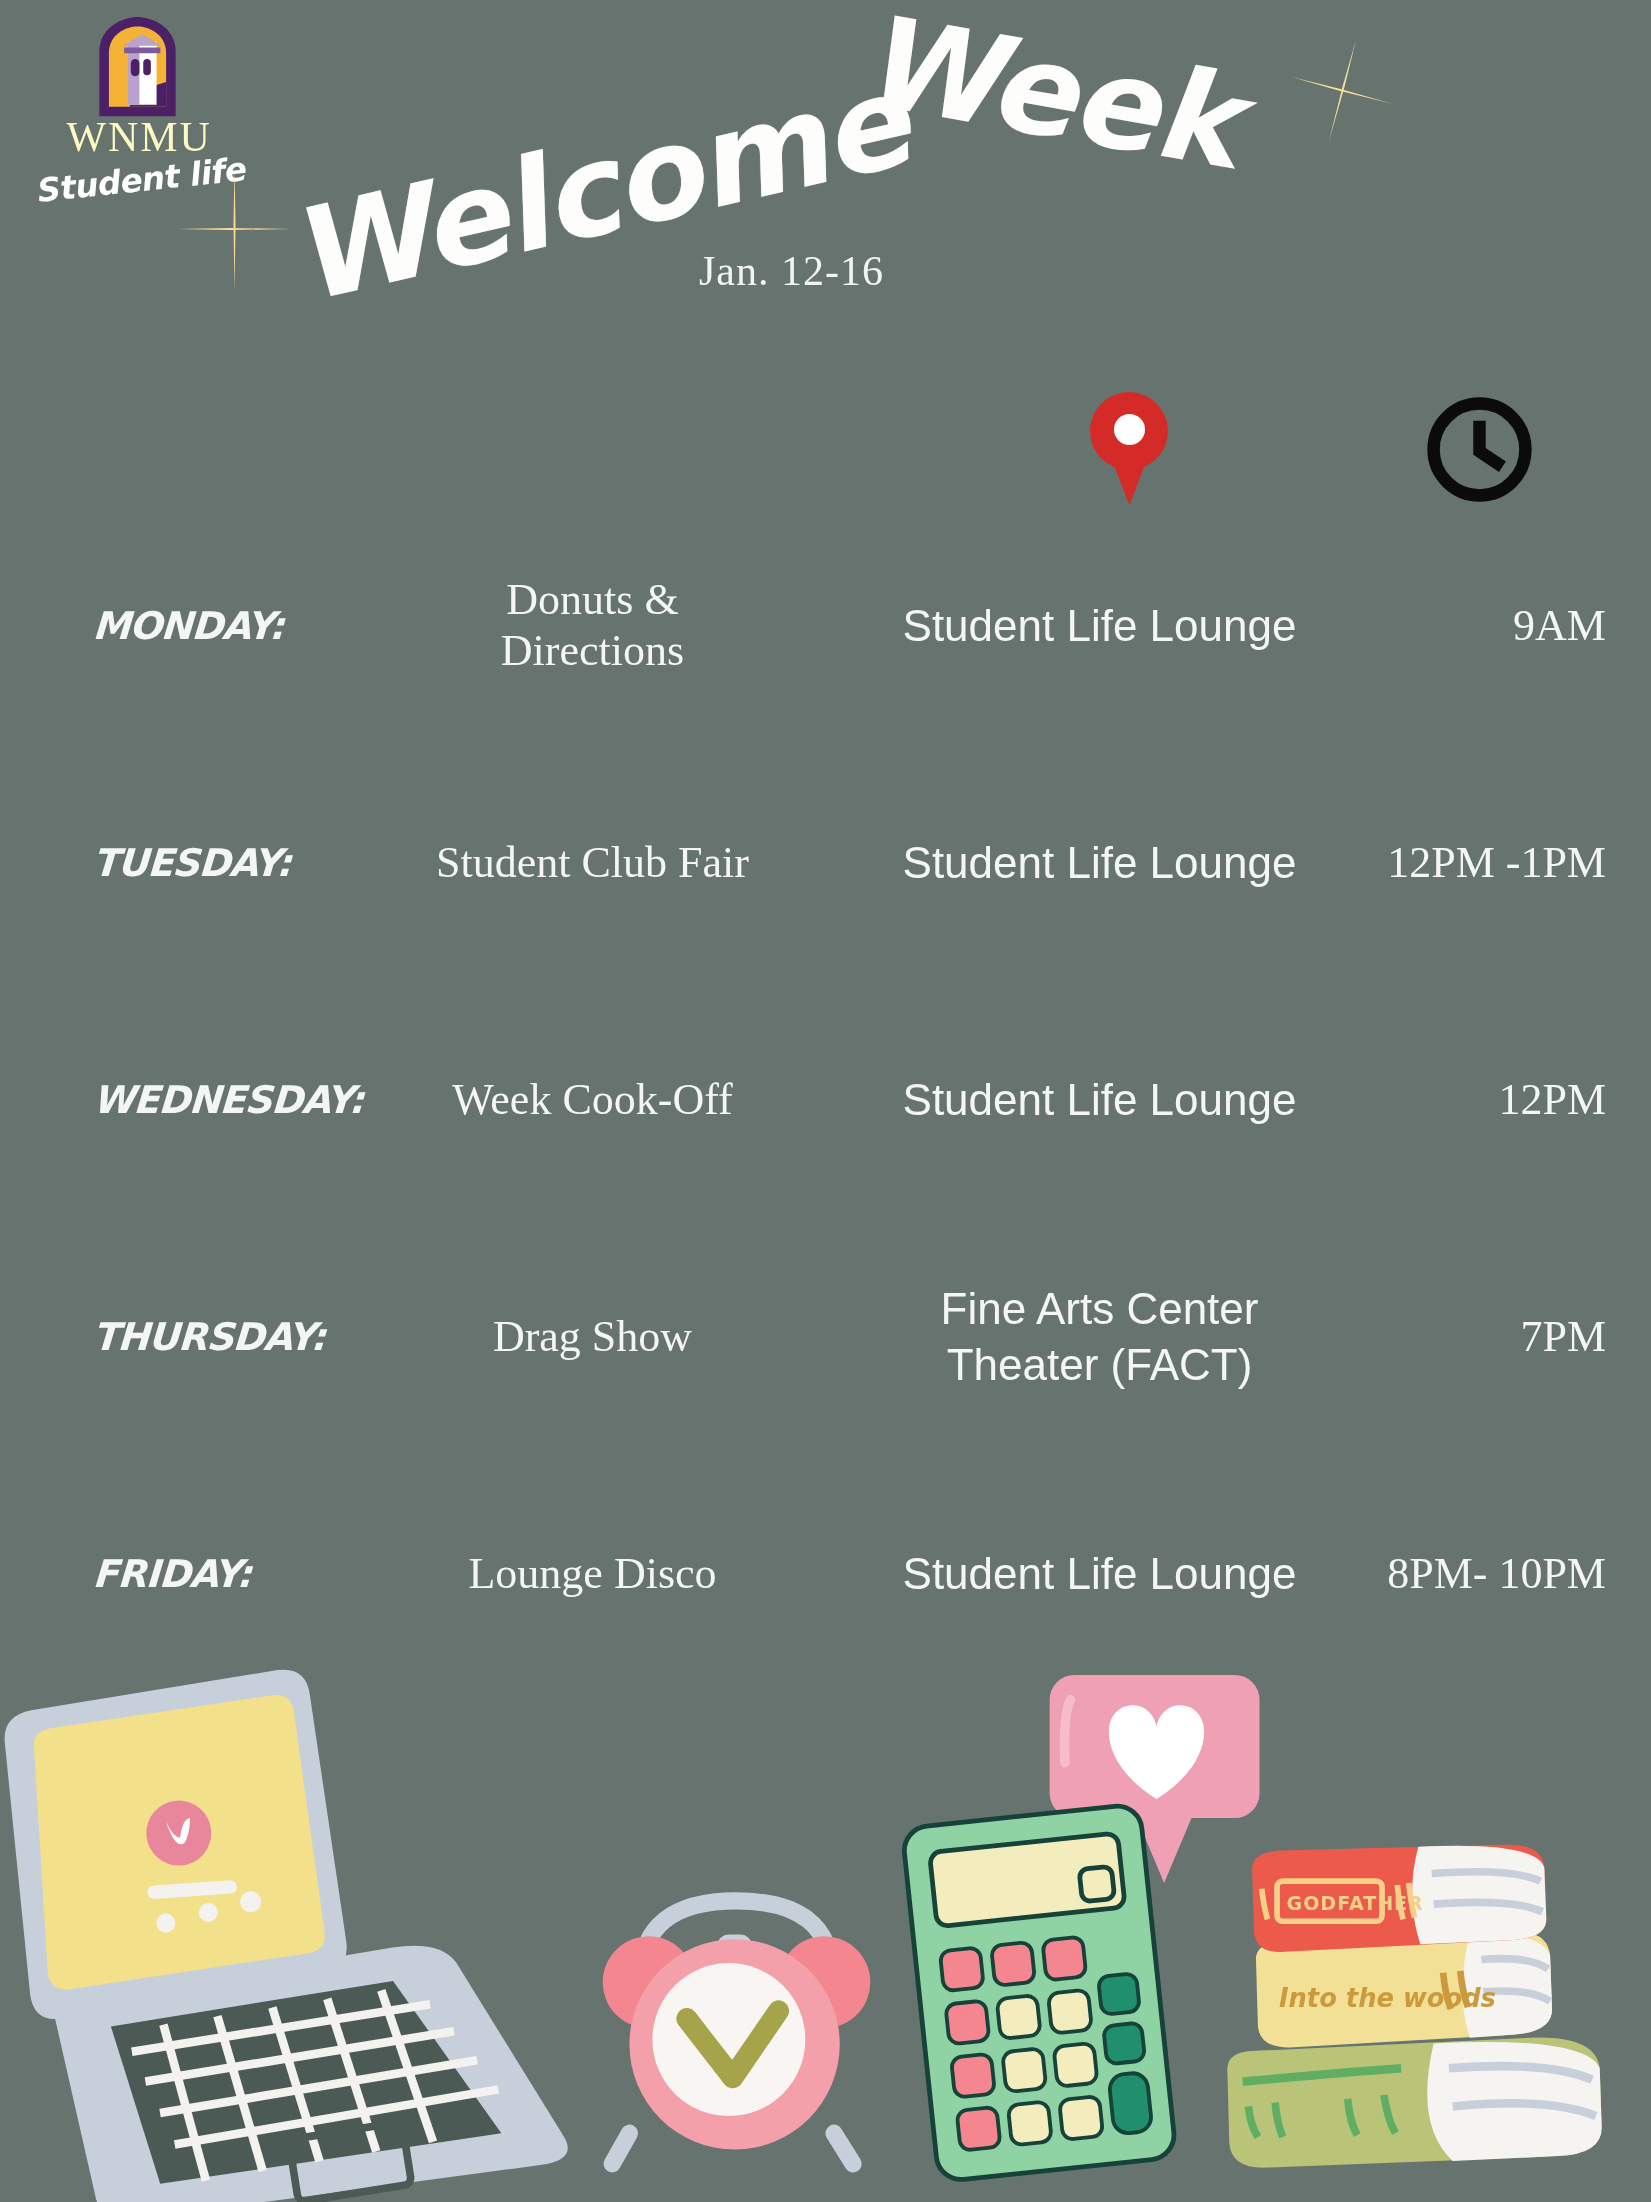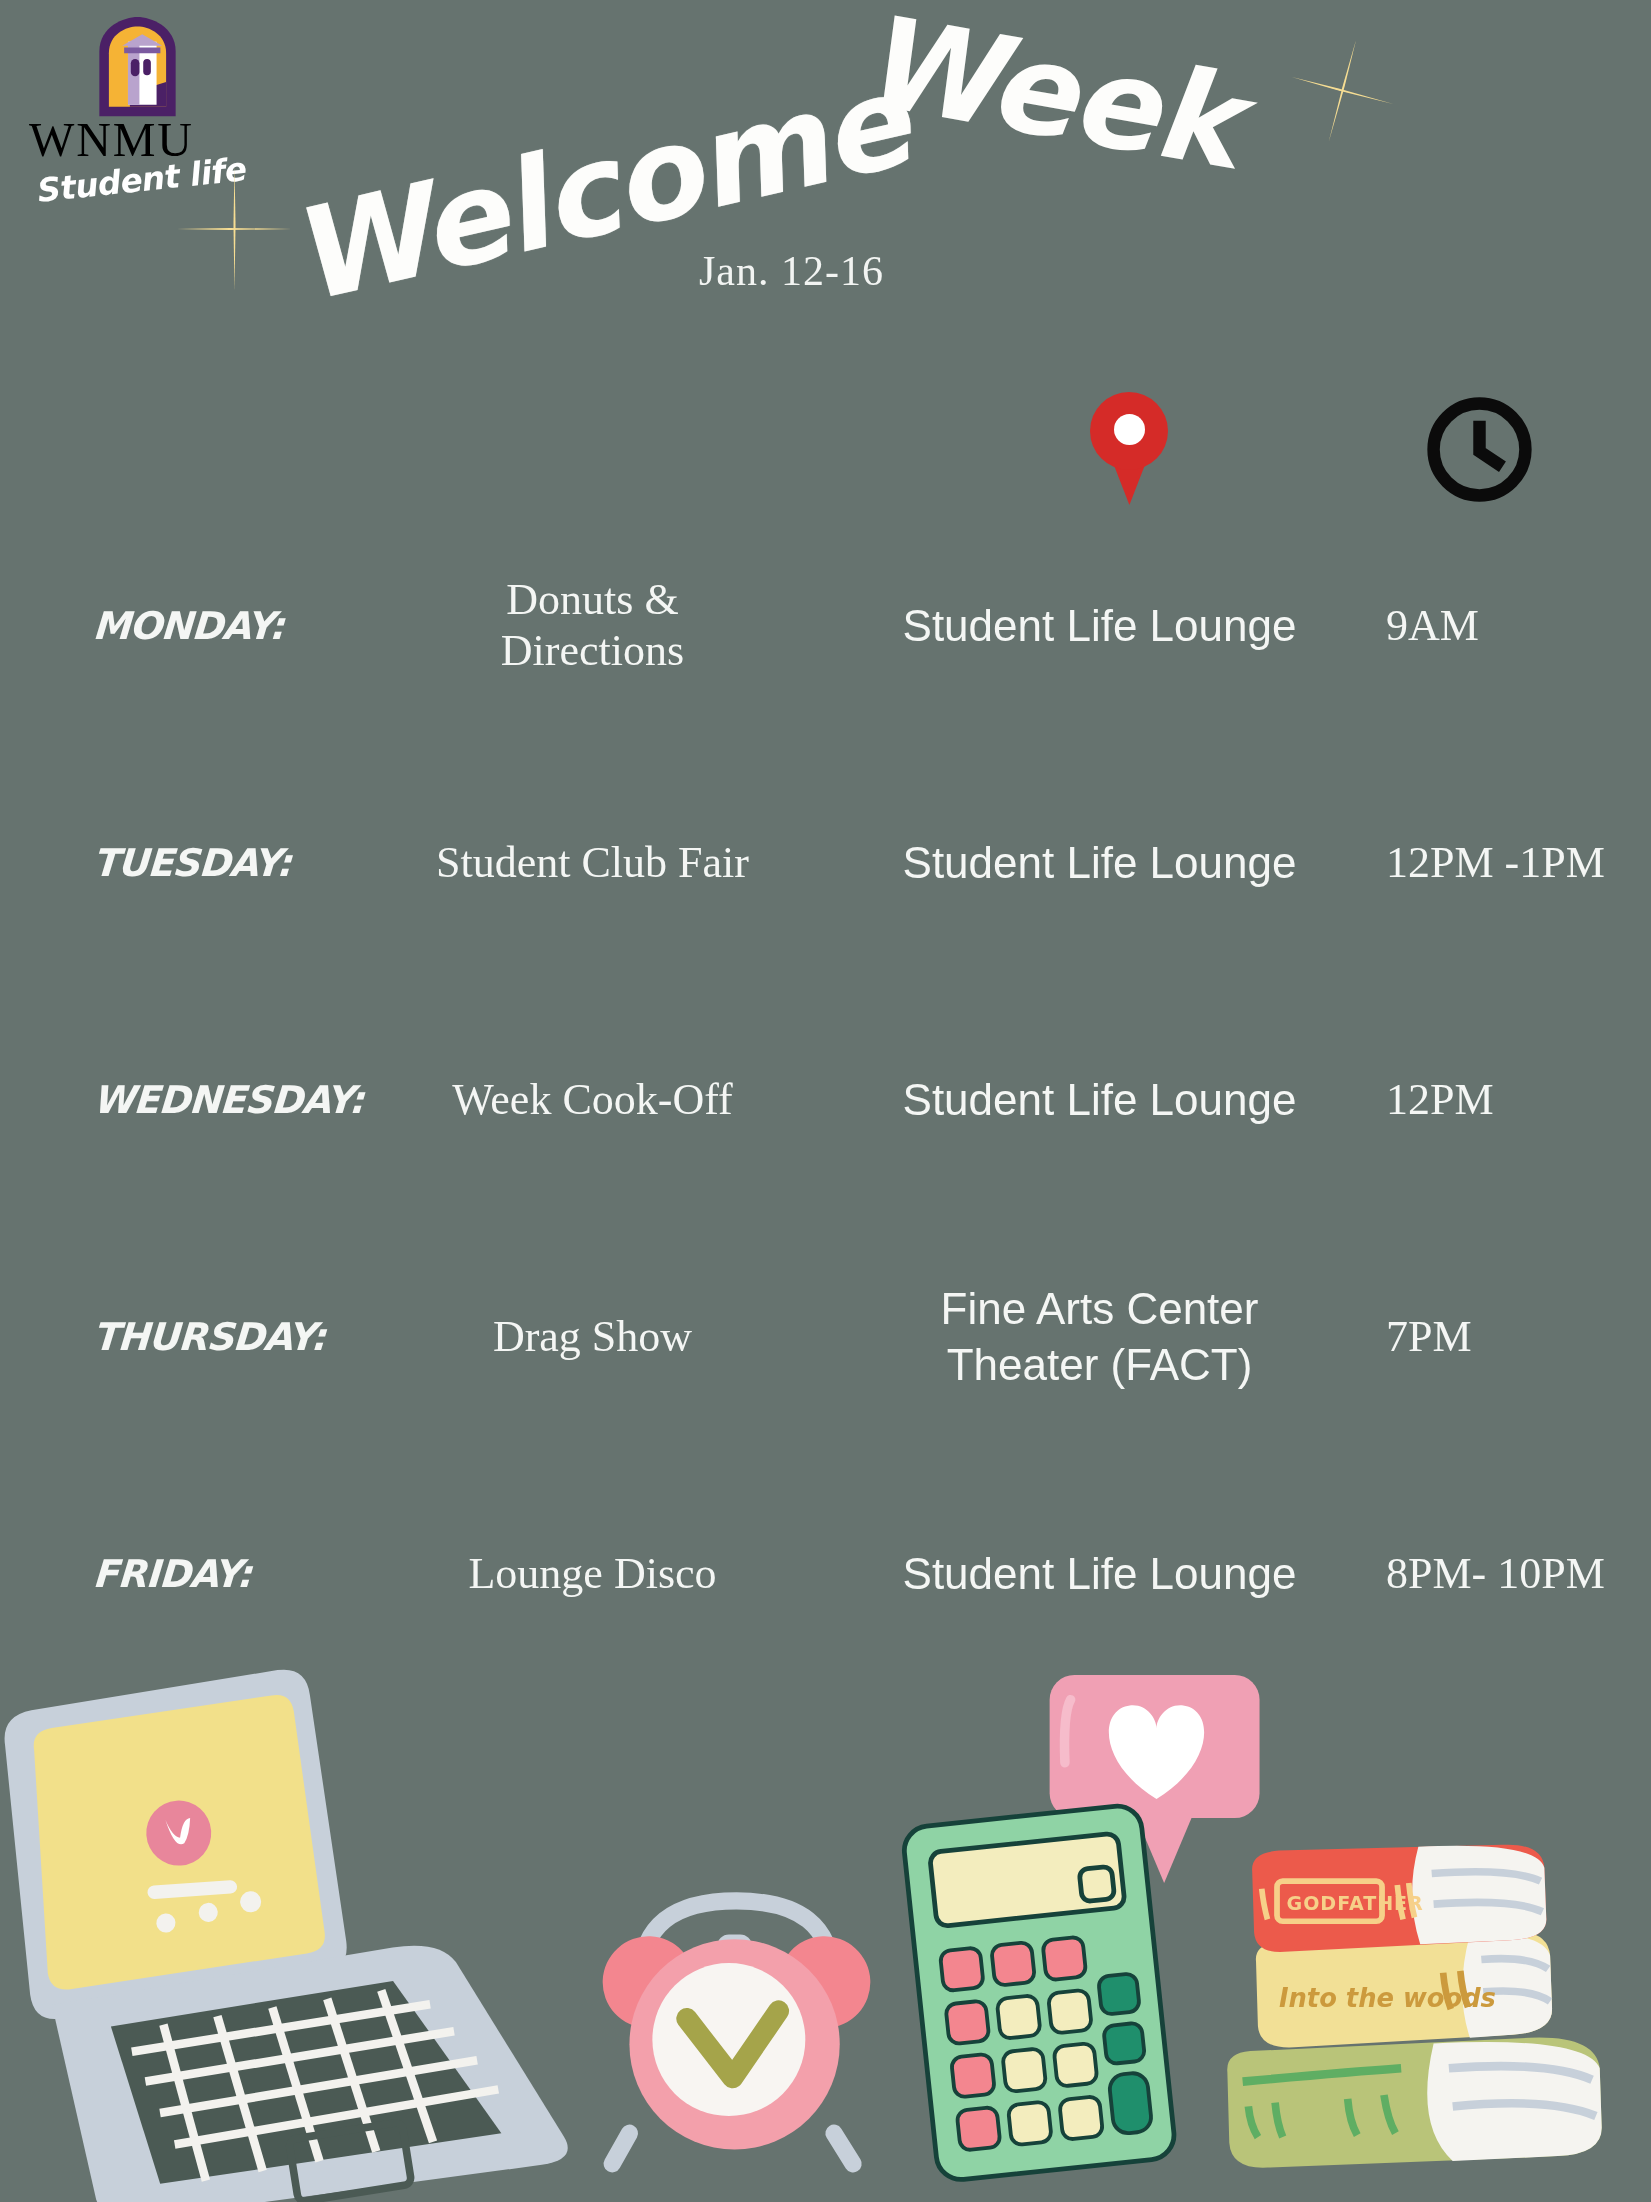--- a/index.html
+++ b/index.html
@@ -9,23 +9,23 @@
     font-family:"Liberation Serif",serif;
     overflow:hidden;
     position:relative;
   }
   .poster{position:absolute;inset:0;overflow:hidden;}
 
   
   .logo{position:absolute;left:29px;top:13.4px;width:220px;height:182px;}
   .logo-mark{position:absolute;left:57px;top:0;width:103px;height:113px;}
   .wnmu-word{
-    position:absolute;left:0;top:103px;width:220px;text-align:left;
-    color:#000000;font-family:"Liberation Serif",serif;
-    font-size:48px;letter-spacing:1.9px;line-height:1;font-weight:400;
+    position:absolute;left:0;top:103px;width:220px;text-align:center;
+    color:#fef9c3;font-family:"Liberation Serif",serif;
+    font-size:42px;letter-spacing:1.9px;line-height:1;font-weight:400;
   }
   .studentlife{
     position:absolute;left:0;top:151px;width:226px;text-align:center;
     color:#ffffff;font-family:"DejaVu Sans",sans-serif;
     font-size:32.5px;font-style:italic;font-weight:700;line-height:1;
     letter-spacing:-0.5px;
     transform:rotate(-6deg);
   }
 
   
@@ -99,21 +99,21 @@
   }
   .c-event{
     left:411px;width:363px;text-align:center;
     font-family:"Liberation Serif",serif;font-size:44px;line-height:1.18;
   }
   .c-loc{
     left:899px;width:401px;text-align:center;
     font-family:Liberation Sans, sans-serif;font-size:44px;line-height:1.28;
   }
   .c-time{
-    left:1386px;width:220px;text-align:left;
+    left:1386px;width:220px;text-align:right;
     font-family:"Liberation Serif",serif;font-size:44px;line-height:1.28;
   }
   .vcenter{position:absolute;top:50%;transform:translateY(-50%);}
   .c-day.vcenter{transform:translateY(-50%) skewX(-6deg);}
 
   
   .art{position:absolute;bottom:0;left:0;width:1652px;height:593px;}
   .laptop{position:absolute;left:-9.6px;bottom:-9.6px;width:612px;height:554px;}
   .alarm{position:absolute;left:574px;bottom:19px;width:325px;height:306px;}
   .calc{position:absolute;left:889px;bottom:9.6px;width:325px;height:401px;}

